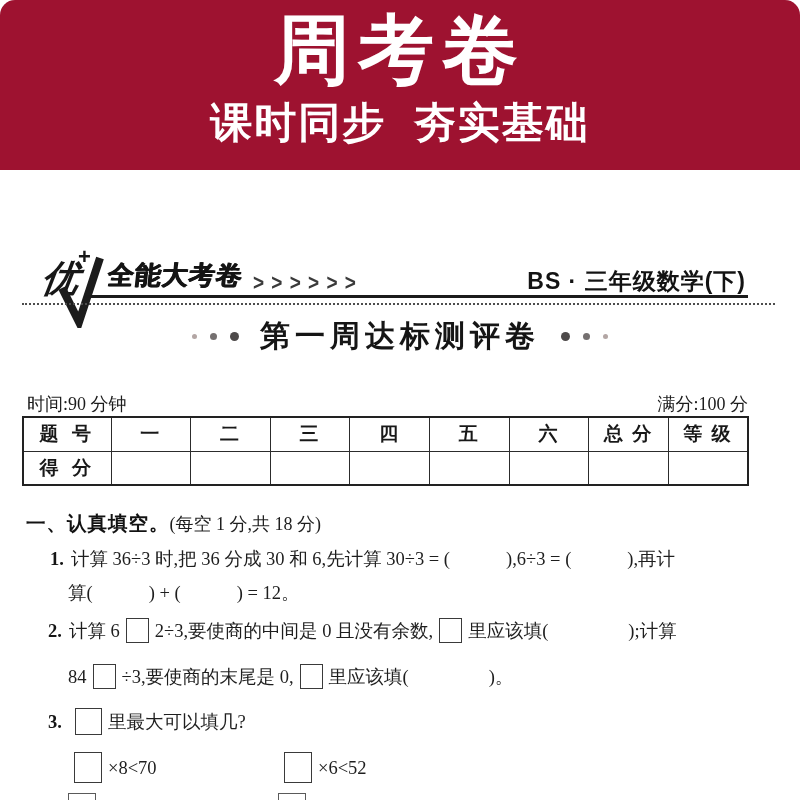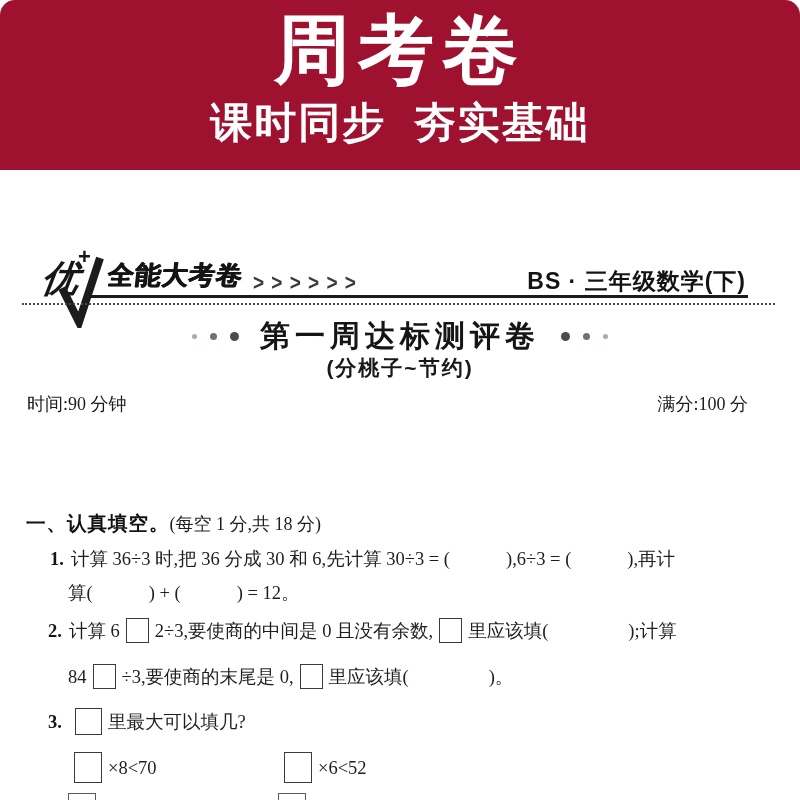--- a/index.html
+++ b/index.html
@@ -131,25 +131,50 @@
         <i class="d-md"></i>
         <i class="d-lg"></i>
       </span>
     <span class="paper-title">第一周达标测评卷</span>
     <span class="dots">
         <i class="d-lg"></i>
         <i class="d-md"></i>
         <i class="d-sm"></i>
       </span>
   </div>
-  <div class="paper-subtitle">(分桃子~节约)</div>
 
   <span class="meta-time">时间:90 分钟</span>
   <span class="meta-score">满分:100 分</span>
 
+  <table class="score-table">
+    <tbody>
+        <tr>
+      <td class="lbl">题 号</td>
+      <td>一</td>
+      <td>二</td>
+      <td>三</td>
+      <td>四</td>
+      <td>五</td>
+      <td>六</td>
+      <td>总 分</td>
+      <td>等 级</td>
+    </tr>
+    <tr>
+      <td class="lbl">得 分</td>
+      <td></td>
+      <td></td>
+      <td></td>
+      <td></td>
+      <td></td>
+      <td></td>
+      <td></td>
+      <td></td>
+    </tr>
+  </tbody>
+    </table>
 
   <div class="section-heading">
     <b>一、认真填空。</b><span>(每空 1 分,共 18 分)</span>
   </div>
 
   <div class="qline" style="left:50px; top:546px;">
     <span class="qnum">1.</span><span>计算 36÷3 时,把 36 分成 30 和 6,先计算 30÷3 = (<span class="gap" style="width: 56px;"></span>),6÷3 = (<span class="gap" style="width: 56px;"></span>),再计</span>
   </div>
   <div class="qline" style="left:68px; top:580px;">
     <span>算(<span class="gap" style="width: 56px;"></span>) + (<span class="gap" style="width: 56px;"></span>) = 12。</span>

